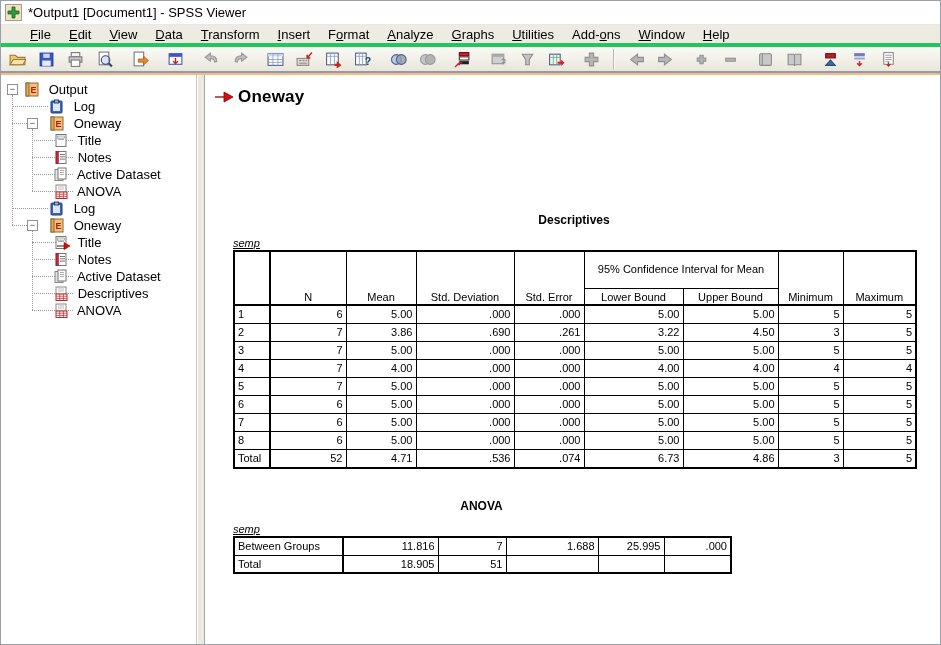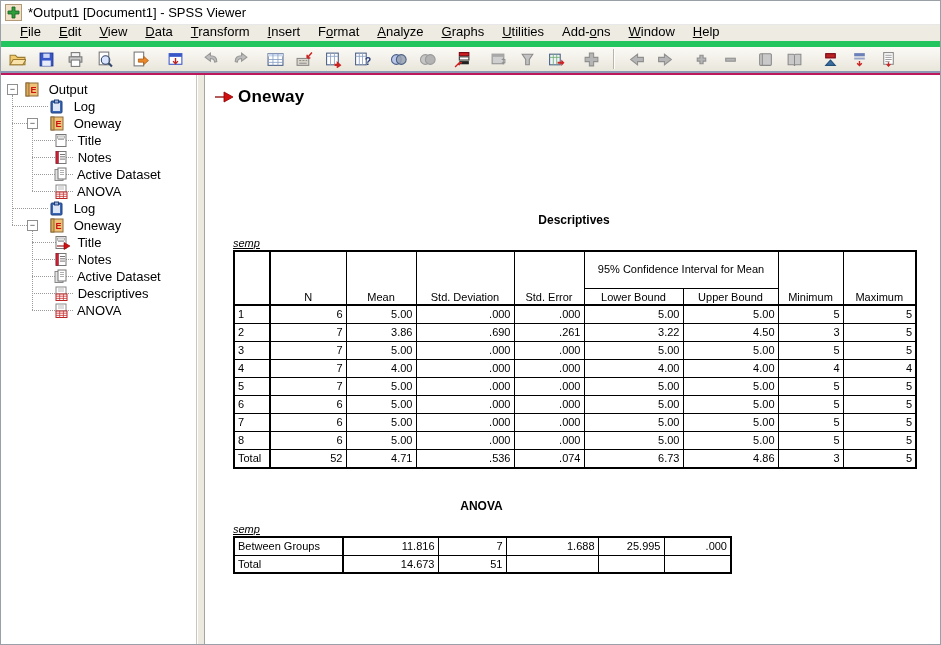--- a/index.html
+++ b/index.html
@@ -1,26 +1,26 @@
 <!DOCTYPE html>
 <html><head>
 <meta charset="utf-8">
 <style>
   * { margin:0; padding:0; box-sizing:border-box; }
   html,body { width:941px; height:645px; }
   body { font-family:"Liberation Sans", sans-serif; background:#fff; position:relative; overflow:hidden; }
-  #win { position:absolute; inset:0; border:1px solid #9aa0a8; background:#be185d; }
+  #win { position:absolute; inset:0; border:1px solid #9aa0a8; background:#fdba74; }
 
   
   .titlebar { height:24px; background:#ffffff; display:flex; align-items:center; padding-left:4px; border-bottom:1px solid #e8e8e8;}
   .titlebar .appicon { width:17px; height:17px; margin-right:6px; }
   .titlebar .title { font-size:13px; color:#000; }
 
   
-  .menubar { height:22px; background:#eeebe2; display:flex; align-items:flex-end; border-bottom:6px solid #22c55e; padding-left:10px; }
+  .menubar { height:22px; background:#eeebe2; display:flex; align-items:center; border-bottom:4px solid #22c55e; padding-left:20px; }
   .menubar .mitem { font-size:13px; color:#000; padding:2px 9px; cursor:default; }
   .menubar .mitem u { text-decoration:underline; }
 
   
   .toolbar { height:26px; background:linear-gradient(#fbfaf6,#e9e6db); display:flex; align-items:center; padding-left:2px; border-bottom:2px solid #8d9ab5; }
   .tb { width:24px; height:22px; display:inline-flex; align-items:center; justify-content:center; margin:0 2.5px; }
   .tb svg { width:17px; height:17px; }
   .gap { margin-left:9px !important; }
   .sepline { width:2px; height:20px; border-left:1px solid #b9b5a8; border-right:1px solid #fdfdfb; margin:0 7px; }
 
@@ -578,21 +578,21 @@
           <tr style="height:18px;">
             <th class="rowlab stubR">Between Groups</th>
             <td class="num">11.816</td>
             <td class="num">7</td>
             <td class="num">1.688</td>
             <td class="num">25.995</td>
             <td class="num">.000</td>
           </tr>
           <tr style="height:18px;">
             <th class="rowlab stubR">Total</th>
-            <td class="num">14.673</td>
+            <td class="num">18.905</td>
             <td class="num">51</td>
             <td class="num"></td>
             <td class="num"></td>
             <td class="num"></td>
           </tr>
         </tbody>
           </table>
       </div>
 
     </div>

